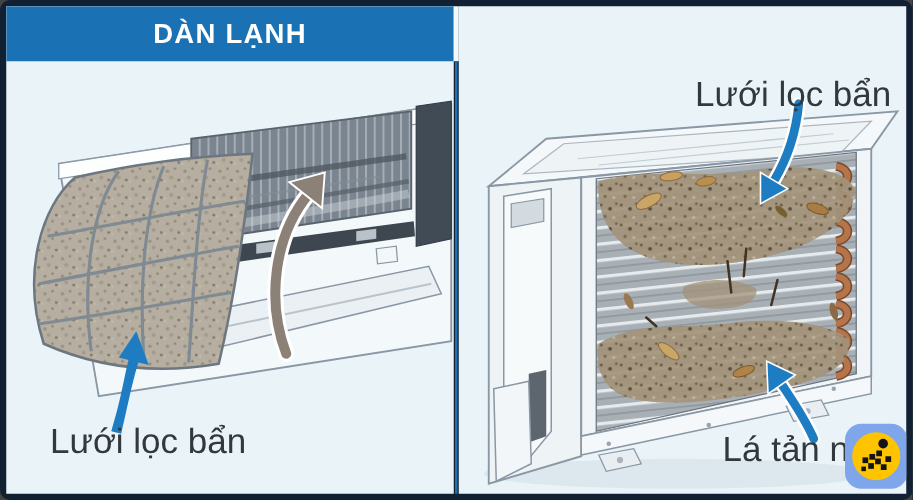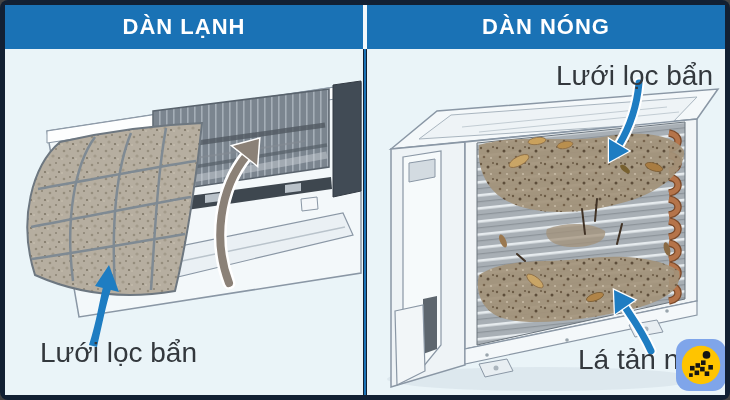--- a/index.html
+++ b/index.html
@@ -122,23 +122,20 @@
 
     <span class="callout label-left-filter">Lưới lọc bẩn</span>
   </div>
 
   <div class="divider">
     <div class="d-top"></div>
     <div class="d-bottom"></div>
   </div>
 
   <div class="panel panel-right">
-    <div class="header-bar">
-      <span class="header-title">DÀN NÓNG</span>
-    </div>
 
     <svg class="illustration" width="358" height="346" viewBox="0 0 358 346" xmlns="http://www.w3.org/2000/svg">
       <defs>
         <pattern id="coilfins" width="20" height="13" patternUnits="userSpaceOnUse" patternTransform="rotate(-6)">
           <rect width="20" height="13" fill="#a8afb5"></rect>
           <rect width="20" height="2.6" fill="#e6ebee"></rect>
           <rect y="7" width="20" height="1.2" fill="#8d949a"></rect>
         </pattern>
         <pattern id="speck" width="16" height="16" patternUnits="userSpaceOnUse">
           <circle cx="2" cy="3" r="1.2" fill="#5d4c36"></circle>

